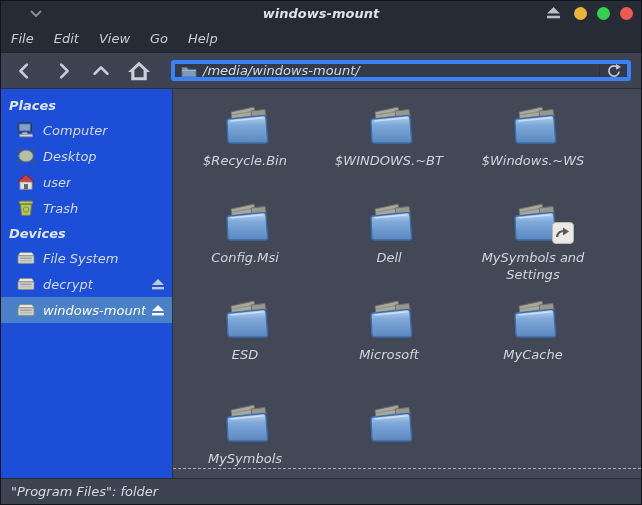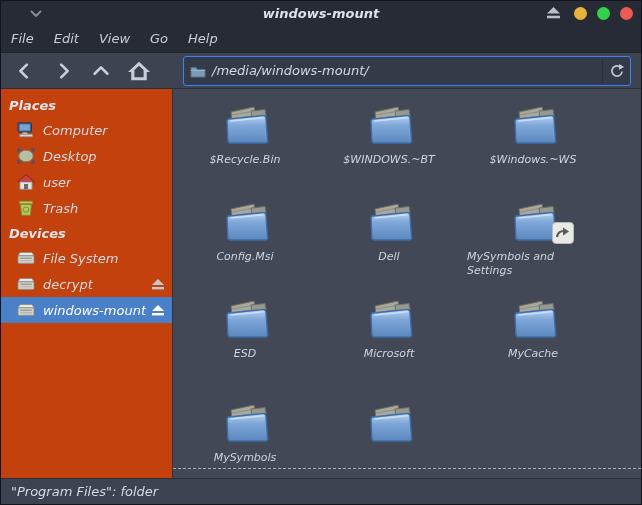--- a/index.html
+++ b/index.html
@@ -33,34 +33,34 @@
   
   .toolbar {
     height:36px; flex:0 0 36px; background:#3d4350; display:flex; align-items:center;
     padding:0 10px; border-bottom:1px solid #2b2f39;
   }
   .nav-btn {
     width:28px; height:28px; display:flex; align-items:center; justify-content:center;
     color:#c9ced8; border-radius:3px; margin-right:10px;
   }
   .pathbar {
-    flex:1; height:30px; margin-left:20px; background:#343a47;
-    border:1px solid #3b82f6; border-radius:3px;
+    flex:1; height:21px; margin-left:8px; background:#343a47;
+    border:4px solid #3b82f6; border-radius:3px;
     display:flex; align-items:center; padding-left:6px; overflow:hidden;
   }
   .pathbar .path-text { margin-left:6px; font-size:13px; color:#d3dae3; flex:1; white-space:nowrap; }
   .refresh-btn {
     width:28px; height:24px; display:flex; align-items:center; justify-content:center;
     color:#c3c9d3; border-left:1px solid #2b303b;
   }
 
   
   .main { flex:1; display:flex; min-height:0; }
   .sidebar {
-    width:172px; flex:0 0 172px; background:#c2410c; border-right:1px solid #30343f;
+    width:172px; flex:0 0 172px; background:#1d4ed8; border-right:1px solid #30343f;
     padding-top:4px; overflow:hidden;
   }
   .side-header { font-weight:bold; font-size:13px; color:#e0e5ec; padding:5px 8px 4px 8px; }
   .side-row {
     height:26px; display:flex; align-items:center; padding-left:16px; cursor:default;
     color:#d3dae3; font-size:13px;
   }
   .side-row .s-icon { width:18px; height:16px; margin-right:8px; flex:0 0 18px; }
   .side-row .s-label { white-space:nowrap; overflow:hidden; }
   .side-row .s-eject { margin-left:auto; margin-right:8px; color:#c3c9d3; display:flex; align-items:center; }
@@ -68,21 +68,21 @@
   .side-row.selected .s-eject { color:#ffffff; }
 
   .content { flex:1; position:relative; background:#424855; overflow:hidden; }
   .file-grid {
     display:grid; grid-template-columns:144px 144px 144px;
     grid-template-rows:97px 97px 104px 1fr; padding-top:14px;
   }
   .file-item { display:flex; flex-direction:column; align-items:center; cursor:default; }
   .f-iconwrap { position:relative; width:48px; height:44px; flex:0 0 44px; }
   .f-label {
-    margin-top:6px; font-size:11px; color:#d0d5de; text-align:left;
+    margin-top:6px; font-size:13px; color:#d0d5de; text-align:center;
     max-width:132px; line-height:1.28; word-wrap:break-word;
   }
   .symlink-badge {
     position:absolute; right:-17px; bottom:0px; width:22px; height:22px;
     background:#e9e9e6; border:1px solid #b9b9b4; border-radius:4px;
     display:flex; align-items:center; justify-content:center; color:#5a5a57;
   }
   .marquee-line {
     position:absolute; left:0; right:0; top:379px; height:0;
     border-top:1px dashed #a9aeb8; z-index:5;

